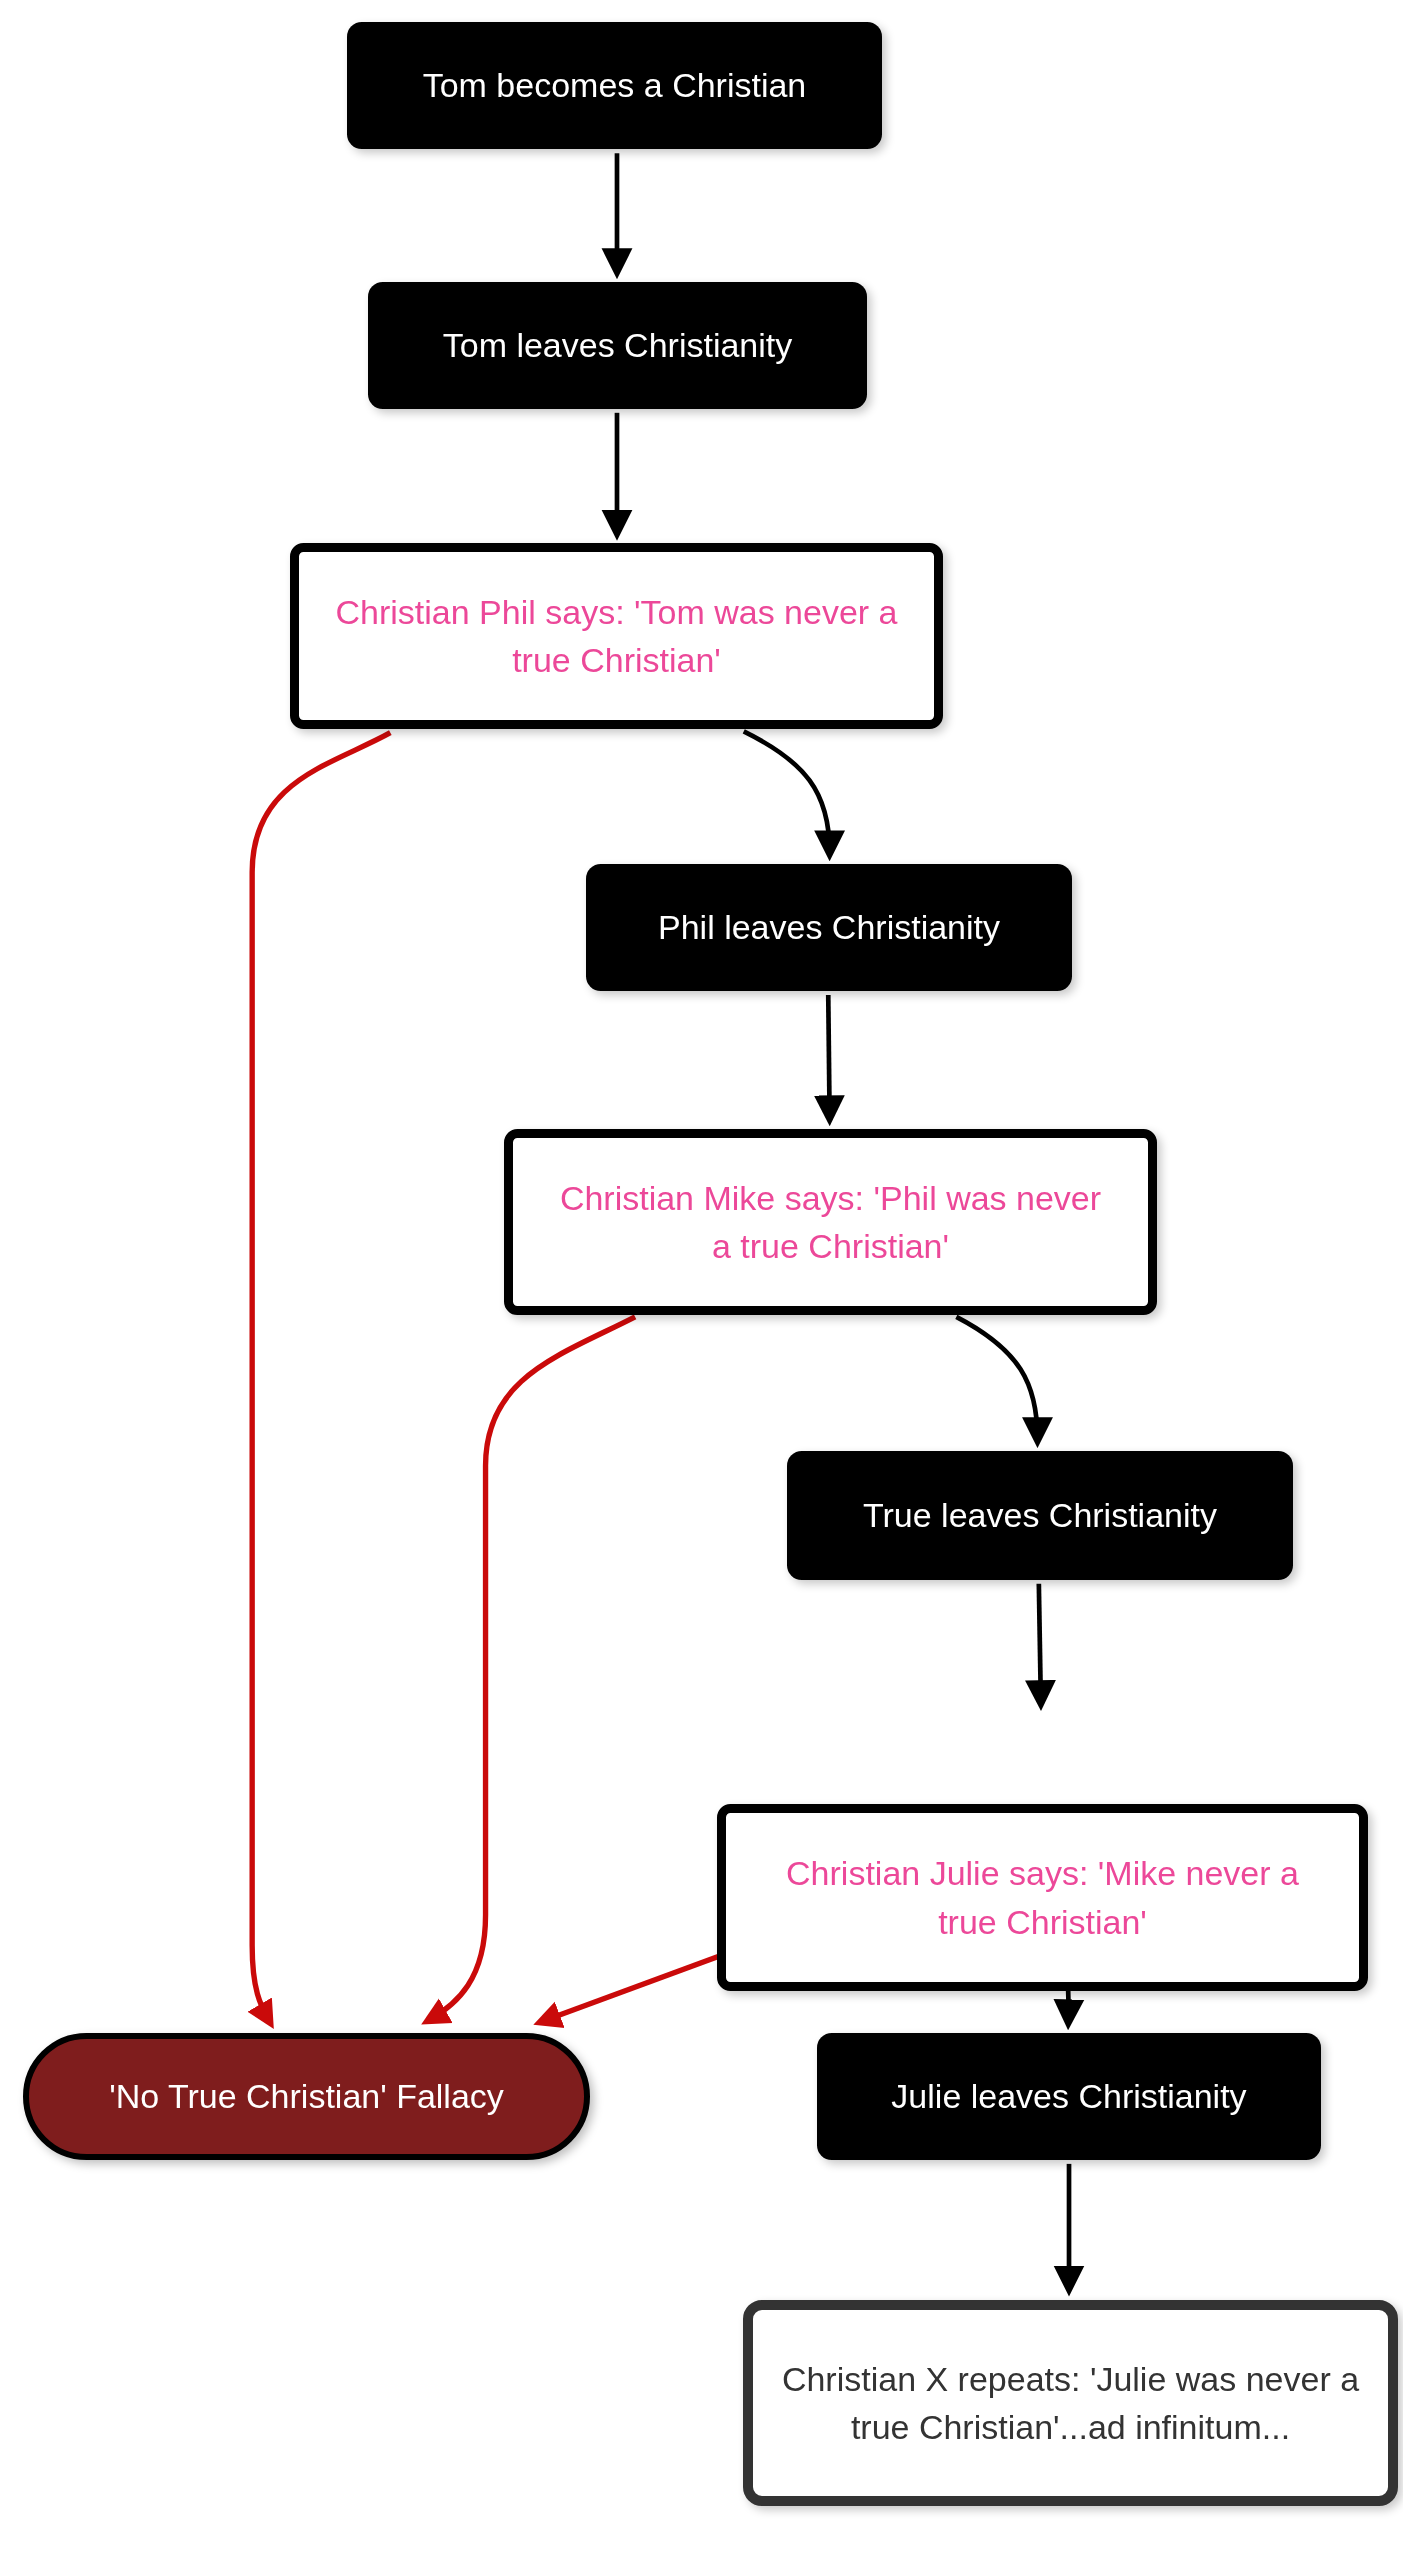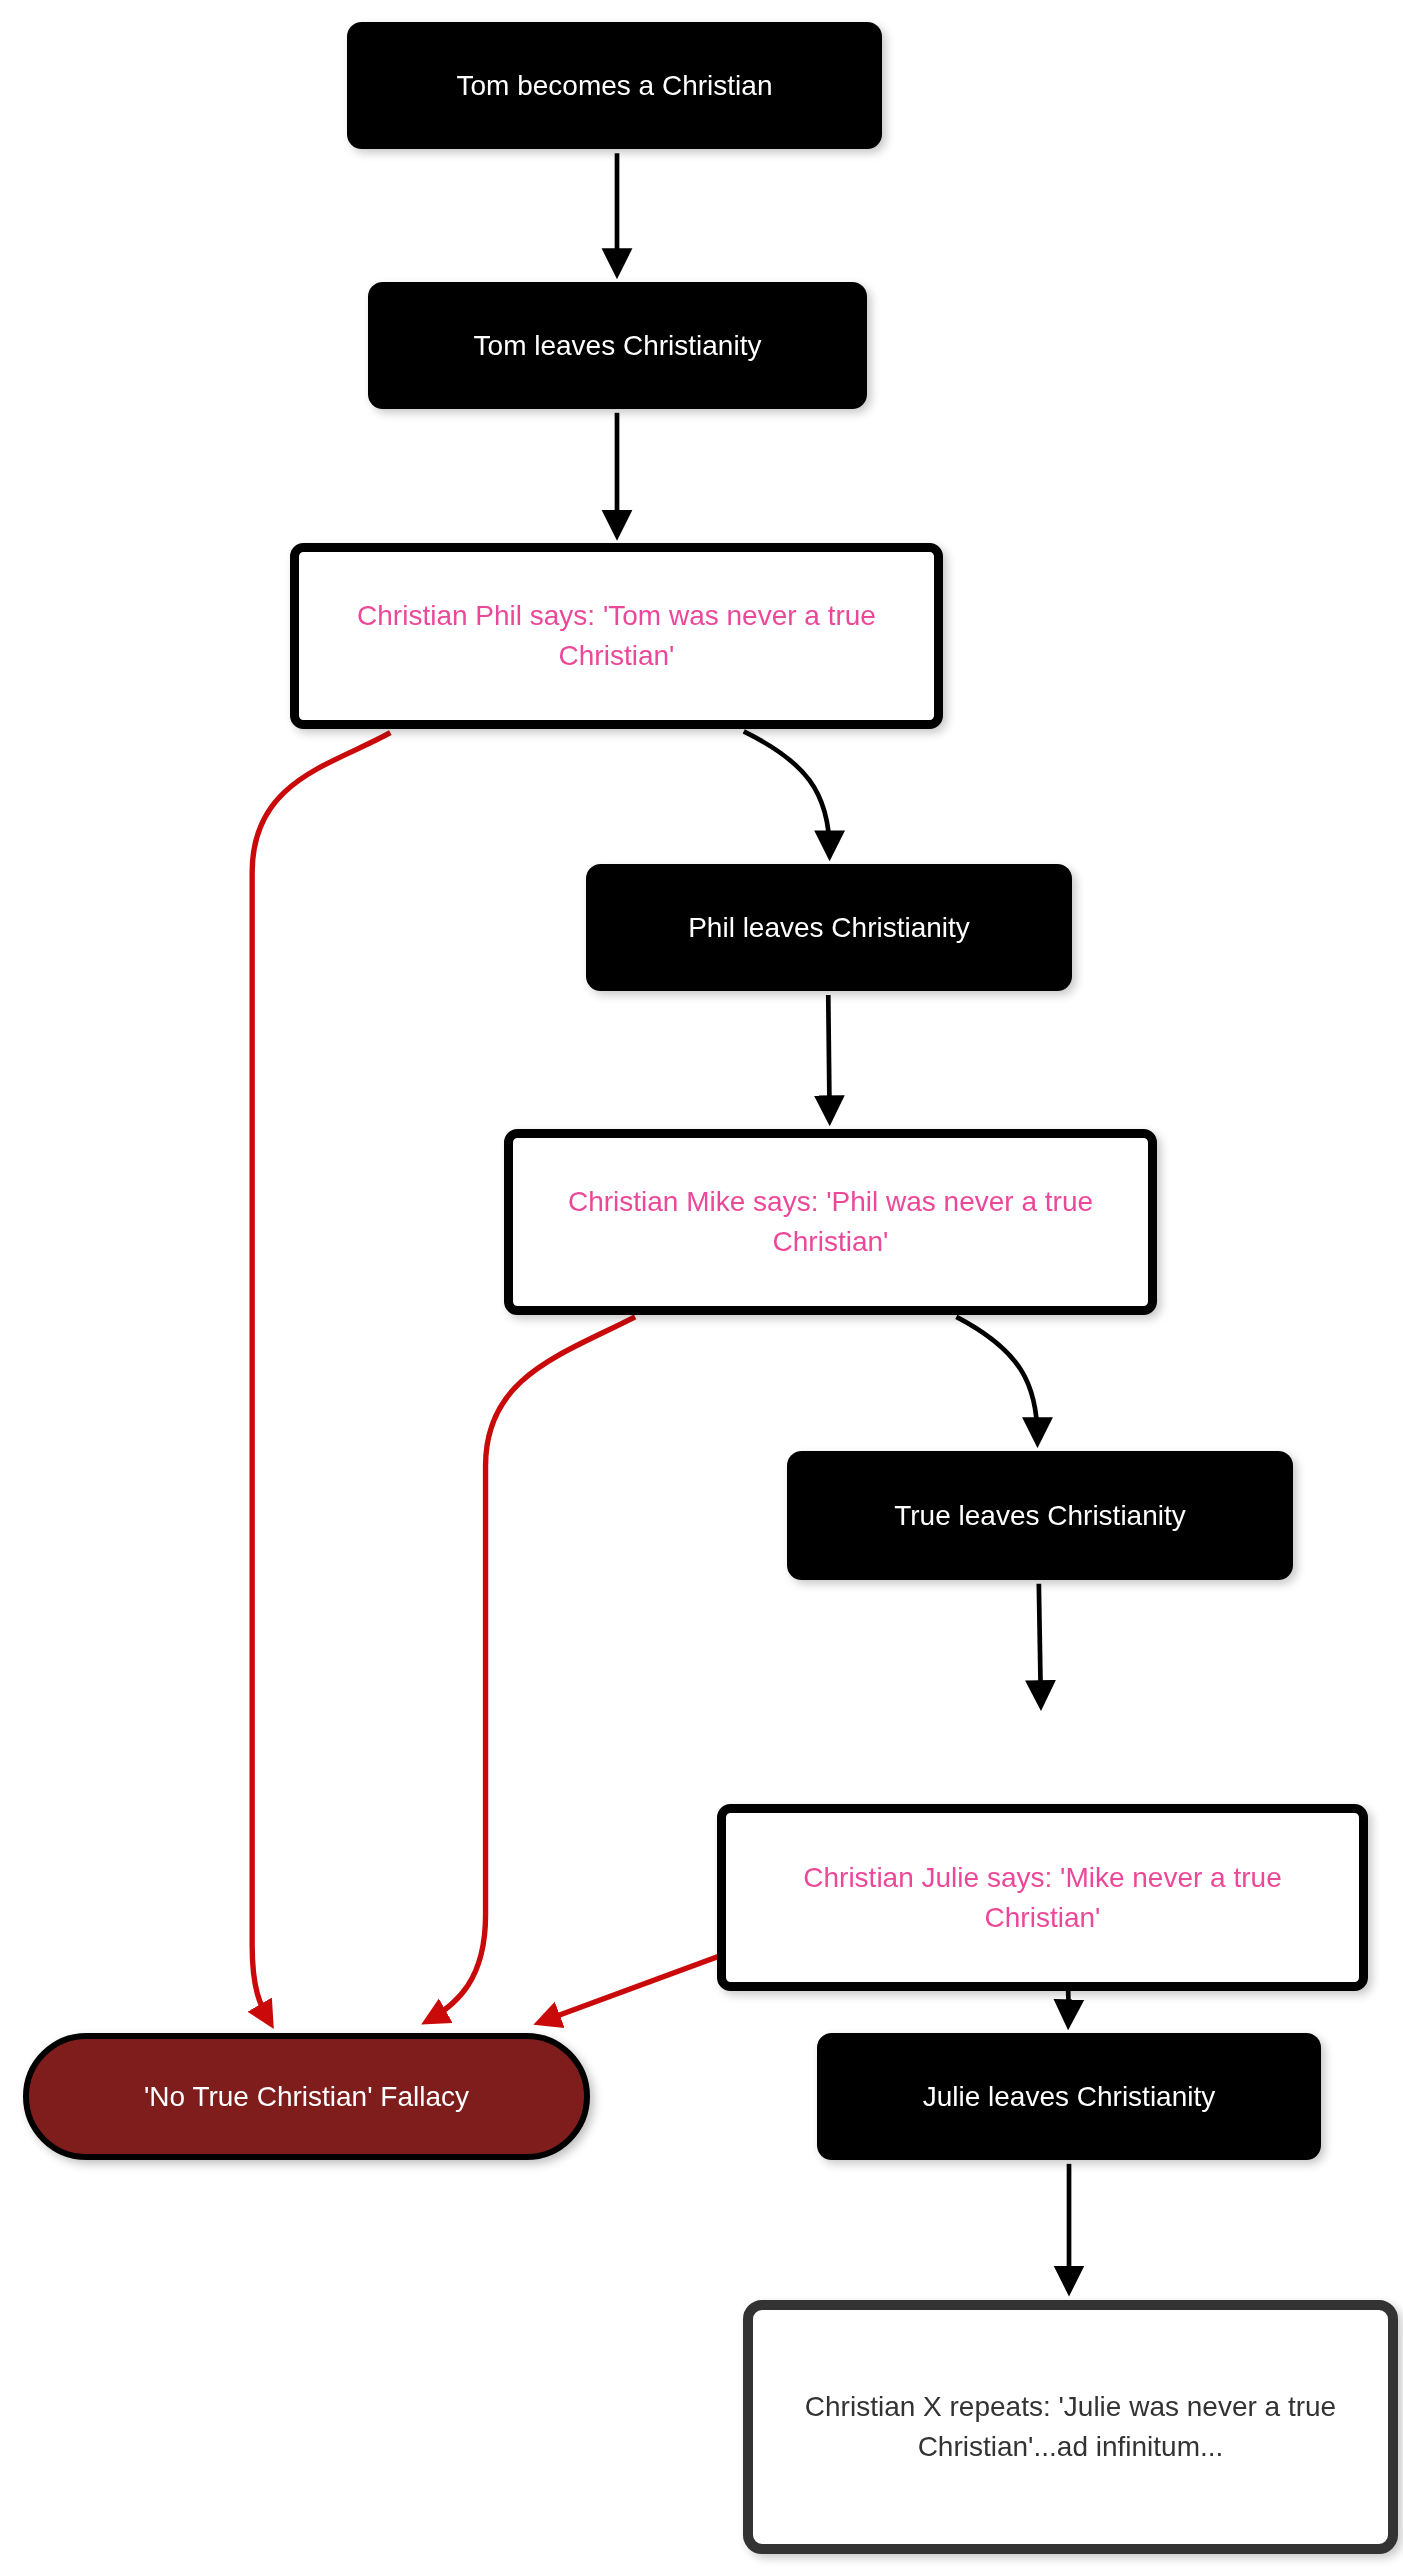--- a/index.html
+++ b/index.html
@@ -23,21 +23,21 @@
     height: 2576px;
     pointer-events: none;
   }
   .node {
     position: absolute;
     box-sizing: border-box;
     display: flex;
     align-items: center;
     justify-content: center;
     text-align: center;
-    font-size: 28px;
+    font-size: 34px;
     line-height: 1.42;
   }
   .node-black {
     background: #000000;
     color: #ffffff;
     border-radius: 14.8px;
     white-space: nowrap;
     box-shadow: 4px 4px 9.4px rgba(0,0,0,0.22);
   }
   .node-white {
@@ -68,21 +68,21 @@
   
   #n-tom-becomes   { left: 347px;  top: 22px;   width: 535px; height: 127px; }
   #n-tom-leaves    { left: 368px;  top: 282px;  width: 499px; height: 127px; }
   #n-phil-says     { left: 290px;  top: 543px;  width: 653px; height: 186px; }
   #n-phil-leaves   { left: 586px;  top: 864px; width: 486px; height: 127px; }
   #n-mike-says     { left: 504px;  top: 1129px; width: 653px; height: 186px; }
   #n-mike-leaves   { left: 787px; top: 1451px; width: 506px; height: 129px; }
   #n-julie-says    { left: 717px; top: 1804px; width: 651px; height: 187px; }
   #n-julie-leaves  { left: 817px; top: 2033px; width: 504px; height: 127px; justify-content: center; }
   #n-fallacy       { left: 23px;   top: 2033px; width: 567px; height: 127px; }
-  #n-x-repeats     { left: 743px; top: 2300px; width: 655px; height: 254px; }
+  #n-x-repeats     { left: 743px; top: 2300px; width: 655px; height: 206px; }
 
   .edge-black { stroke: #000000; stroke-width: 7px; fill: none; }
   .edge-red   { stroke: #ca0a0a; stroke-width: 8px; fill: none; }
 </style>
 </head>
 <body>
 
 <div class="canvas">
 
   <svg class="edges" viewBox="0 0 2092 3840" aria-hidden="true">

